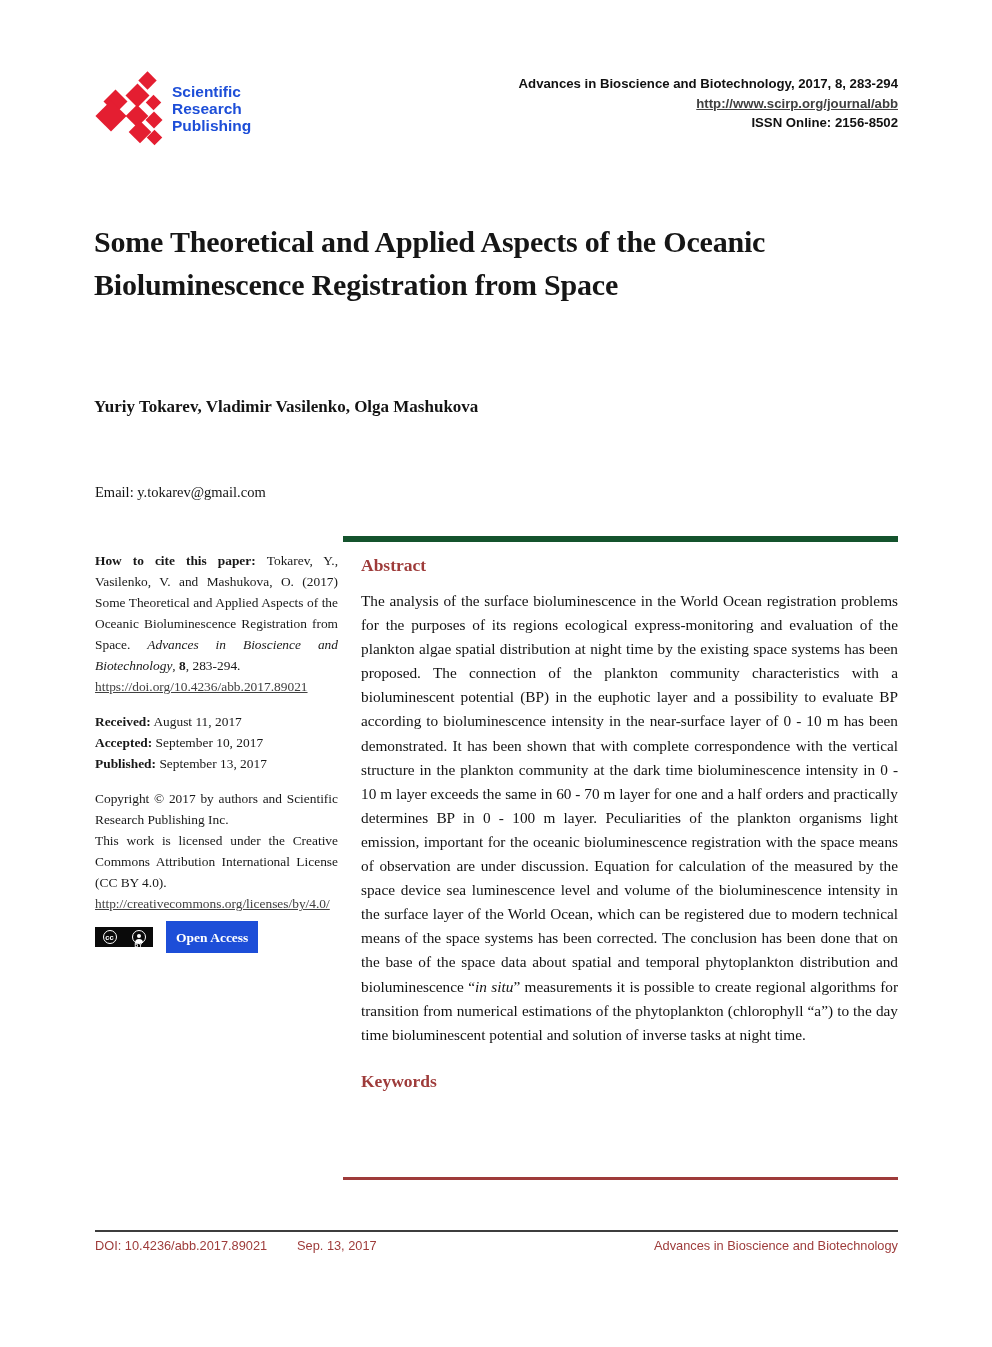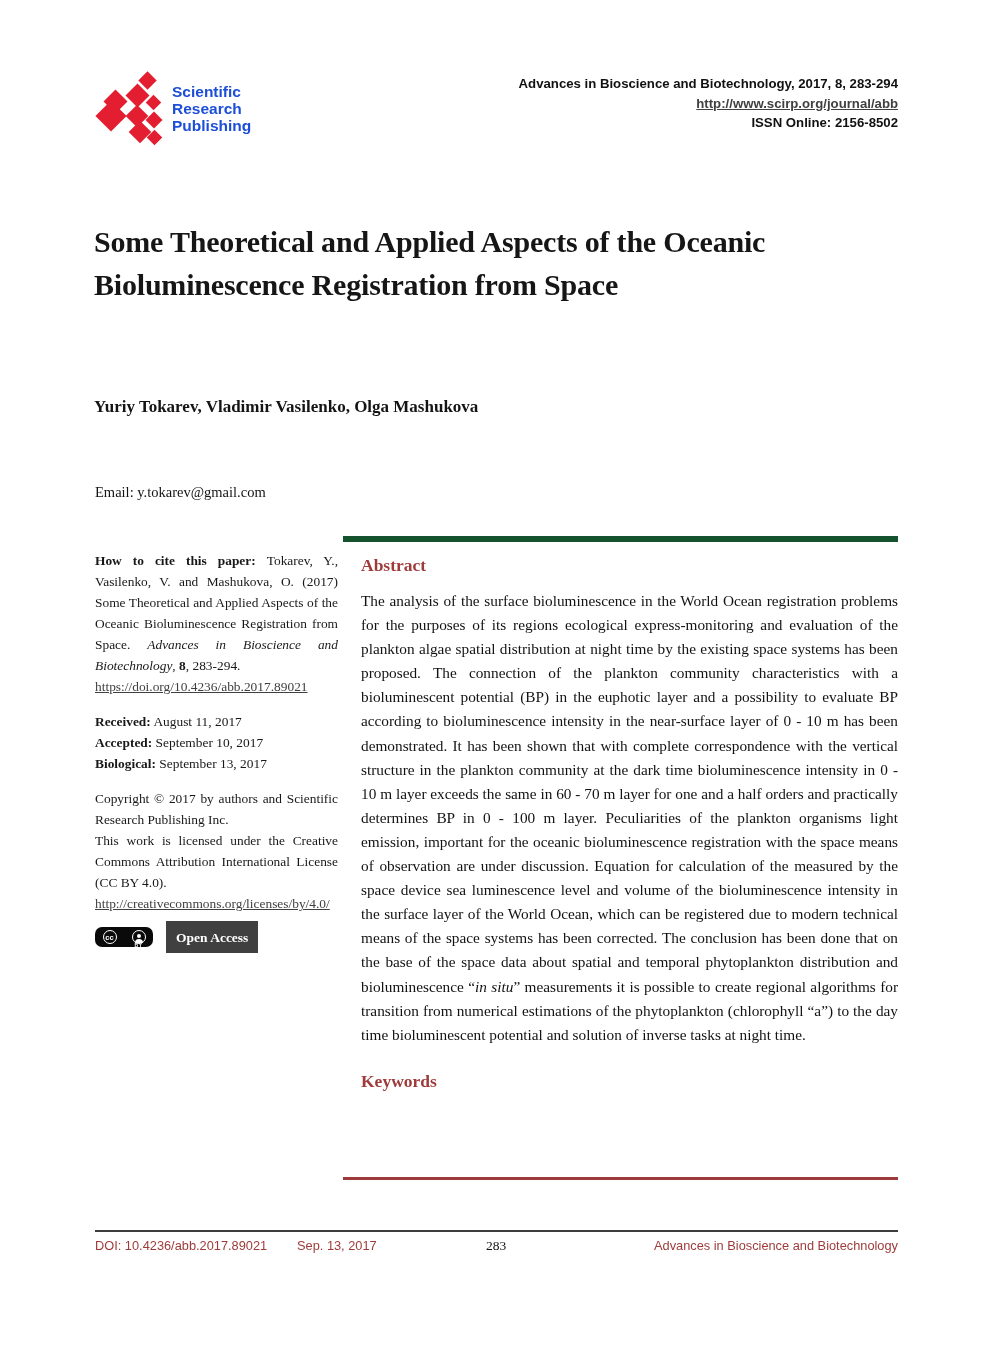--- a/index.html
+++ b/index.html
@@ -46,38 +46,38 @@
     position:absolute; left:95px; top:550px; width:243px;
     font-size:13.4px; line-height:21px; text-align:justify; color:#181818;
   }
   .left-col .blk { margin-bottom:14px; }
   .left-col .ital { font-style:italic; }
   .left-col .bld { font-weight:bold; }
   .doi-link { display:inline; word-break:break-all; }
   .dates .dline { display:block; }
   .badges { margin-top:7px; display:flex; align-items:center; }
   .cc-badge {
-    width:58px; height:20px; background:#0a0a0a; border-radius:7px;
+    width:58px; height:20px; background:#0a0a0a; border-radius:0;
     display:flex; align-items:center; justify-content:space-around; cursor:pointer;
   }
   .cc-circle {
     width:14px; height:14px; border:1.5px solid #fff; border-radius:50%;
     color:#fff; font-family:"Liberation Sans", sans-serif; font-weight:bold;
     font-size:7.5px; display:flex; align-items:center; justify-content:center;
     position:relative;
   }
   .by-tag {
     position:absolute; bottom:-5px; left:50%; transform:translateX(-50%);
     font-size:5px; line-height:5px; color:#fff; letter-spacing:0.5px;
   }
   .person-head { width:4px; height:4px; background:#fff; border-radius:50%; margin-bottom:1px; }
   .person-body { width:8px; height:4px; background:#fff; border-radius:4px 4px 0 0; }
   .cc-person { display:flex; flex-direction:column; align-items:center; justify-content:flex-end; }
   .oa-badge {
-    margin-left:13px; height:20px; padding:16px 10px; background:#404040;
+    margin-left:13px; height:20px; padding:16px 10px; background:#1d4ed8;
     color:#fff; font-family:"Liberation Serif", serif; font-weight:bold;
     font-size:13.5px; display:flex; align-items:center; cursor:pointer;
   }
   .right-col {
     position:absolute; left:343px; top:536px; width:555px;
     border-top:6px solid #14532d; padding:13px 0 0 18px;
   }
   .sect-head {
     font-size:17.5px; font-weight:bold; color:#9e3b3a; margin-bottom:13px;
   }
@@ -130,21 +130,21 @@
 
   <div class="left-col">
     <div class="blk">
       <span class="bld">How to cite this paper: </span><span>Tokarev, Y., Vasilenko, V. and Mashukova, O. (2017) Some Theoretical and Applied Aspects of the Oceanic Bioluminescence Registration from Space. </span><span class="ital">Advances in Bioscience and Biotechnology</span><span>, </span><span class="bld">8</span><span>, 283-294.</span><br>
       <a class="lnk doi-link">https://doi.org/10.4236/abb.2017.89021</a>
     </div>
 
     <div class="blk dates">
       <span class="dline"><span class="bld">Received:</span><span> August 11, 2017</span></span>
       <span class="dline"><span class="bld">Accepted:</span><span> September 10, 2017</span></span>
-      <span class="dline"><span class="bld">Biological:</span><span> September 13, 2017</span></span>
+      <span class="dline"><span class="bld">Published:</span><span> September 13, 2017</span></span>
     </div>
 
     <div>
       <div>Copyright © 2017 by authors and Scientific Research Publishing Inc.</div>
       <div>This work is licensed under the Creative Commons Attribution International License (CC BY 4.0).</div>
       <a class="lnk">http://creativecommons.org/licenses/by/4.0/</a>
       <div class="badges">
         <div class="cc-badge">
           <div class="cc-circle">
               <span>cc</span>
@@ -167,17 +167,16 @@
     <div class="body-text"><span>The analysis of the surface bioluminescence in the World Ocean registration problems for the purposes of its regions ecological express-monitoring and evaluation of the plankton algae spatial distribution at night time by the existing space systems has been proposed. The connection of the plankton community characteristics with a bioluminescent potential (BP) in the euphotic layer and a possibility to evaluate BP according to bioluminescence intensity in the near-surface layer of 0 - 10 m has been demonstrated. It has been shown that with complete correspondence with the vertical structure in the plankton community at the dark time bioluminescence intensity in 0 - 10 m layer exceeds the same in 60 - 70 m layer for one and a half orders and practically determines BP in 0 - 100 m layer. Peculiarities of the plankton organisms light emission, important for the oceanic bioluminescence registration with the space means of observation are under discussion. Equation for calculation of the measured by the space device sea luminescence level and volume of the bioluminescence intensity in the surface layer of the World Ocean, which can be registered due to modern technical means of the space systems has been corrected. The conclusion has been done that on the base of the space data about spatial and temporal phytoplankton distribution and bioluminescence “</span><span class="ital">in situ</span><span>” measurements it is possible to create regional algorithms for transition from numerical estimations of the phytoplankton (chlorophyll “a”) to the day time bioluminescent potential and solution of inverse tasks at night time.</span></div>
     <div class="sect-head kw-head">Keywords</div>
   </div>
 
   <div class="rule-bottom"></div>
 
   <div class="footer-rule"></div>
   <div class="footer">
     <span class="f-doi">DOI: 10.4236/abb.2017.89021</span>
     <span class="f-date">Sep. 13, 2017</span>
-    <span class="f-page">283</span>
     <span class="f-journal">Advances in Bioscience and Biotechnology</span>
   </div>
 
 </div>
 
 </body></html>

